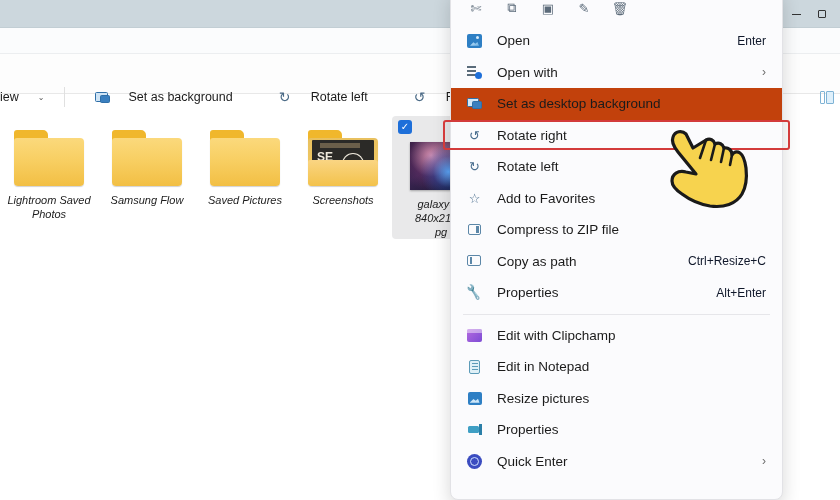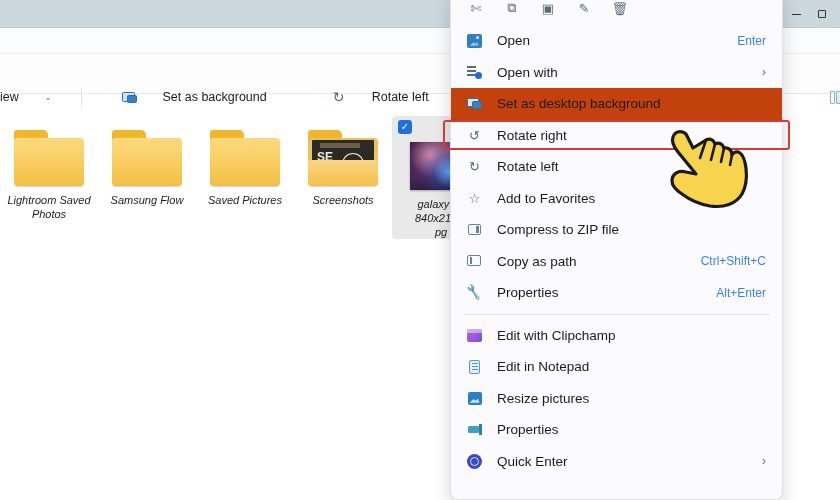--- a/index.html
+++ b/index.html
@@ -34,23 +34,23 @@
   .toolbar{
     position:absolute; left:0; top:54px; width:840px; height:40px;
     background:#fdfdfd;
     border-bottom:1px solid #e8e8e8;
   }
   .toolbar-inner{
     position:absolute; left:0; top:78px; width:840px; height:38px;
     display:flex; align-items:center;
   }
   .tb-item{
-    display:flex; align-items:center; gap:24px;
+    display:flex; align-items:center; gap:17px;
     font-size:12.5px; color:#1b1b1b; white-space:nowrap;
-    padding:5px 24px; border-radius:4px; cursor:default;
+    padding:5px 14px; border-radius:4px; cursor:default;
   }
   .tb-sep{
     width:1px; height:20px; background:#e0e0e0; margin:0 6px;
   }
   .tb-caret{ font-size:8px; color:#555; margin-left:2px; }
 
   
   .ic{ display:inline-block; position:relative; flex:0 0 auto; }
   .ic-monitor{ width:16px; height:13px; }
   .ic-monitor .scr{ position:absolute; left:0; top:1px; width:13px; height:10px; border:1.4px solid #2f6fa8; border-radius:1.5px; background:#cfe4f5; }
@@ -153,21 +153,21 @@
     padding:0 12px 0 14px; position:relative;
     color:#1b1b1b; font-size:13.5px;
   }
   .ctx-item .mi-icon{
     width:19px; height:17px; flex:0 0 19px; margin-right:13px;
     display:flex; align-items:center; justify-content:center;
     font-size:13px; color:#4a6e8e;
     position:relative;
   }
   .ctx-item .mi-label{ flex:1 1 auto; white-space:nowrap; }
-  .ctx-item .mi-accel{ color:#3b82f6; font-size:12px; margin-left:auto; padding-right:4px;}
+  .ctx-item .mi-accel{ color:#0f172a; font-size:12px; margin-left:auto; padding-right:4px;}
   .ctx-item .mi-chev{ color:#6d6d6d; font-size:12px; margin-left:auto; padding-right:4px;}
   .ctx-sep{ height:1px; background:#e6e6ea; margin:5px 12px 5px 12px; }
 
   
   .ctx-item.highlight{ background:#c2410c; }
 
   
   .mi-open{ width:15px; height:14px; background:#2e7fc4; border-radius:2px; position:relative; }
   .mi-open:after{ content:""; position:absolute; left:3px; top:7px; width:9px; height:5px;
      background:linear-gradient(135deg,#bfe0f7,#6fb2e4); clip-path:polygon(0 100%,38% 28%,60% 62%,82% 24%,100% 100%); }
@@ -404,21 +404,21 @@
     </div>
 
     <div class="ctx-item">
       <span class="mi-icon">
           <i class="mi-path">
             <u></u>
             <s></s>
           </i>
         </span>
       <span class="mi-label">Copy as path</span>
-      <span class="mi-accel">Ctrl+Shift+C</span>
+      <span class="mi-accel">Ctrl+Resize+C</span>
     </div>
 
     <div class="ctx-item">
       <span class="mi-icon mi-prop">🔧</span>
       <span class="mi-label">Properties</span>
       <span class="mi-accel">Alt+Enter</span>
     </div>
 
     <div class="ctx-sep"></div>
 

